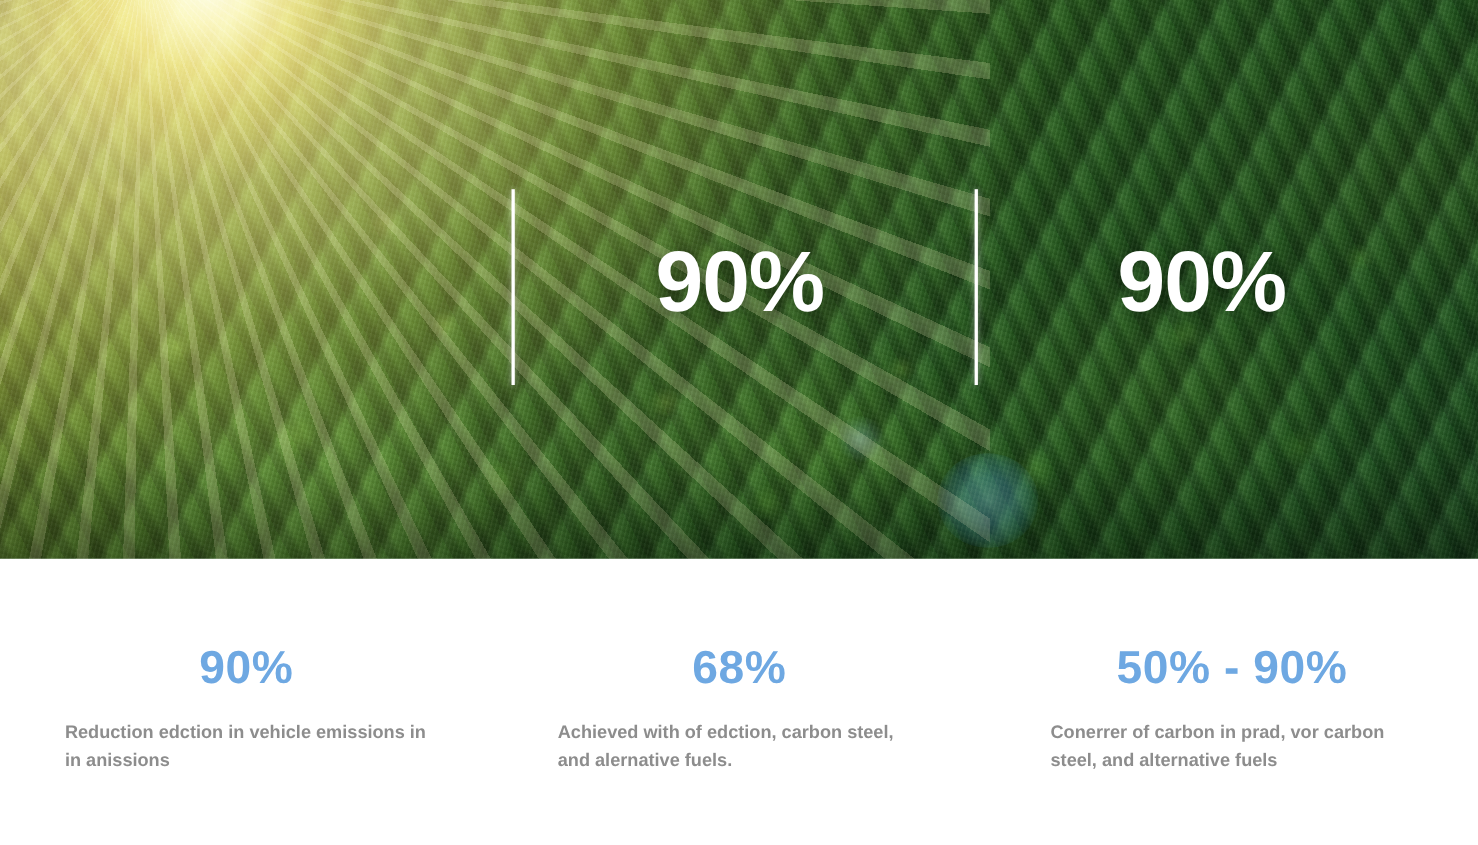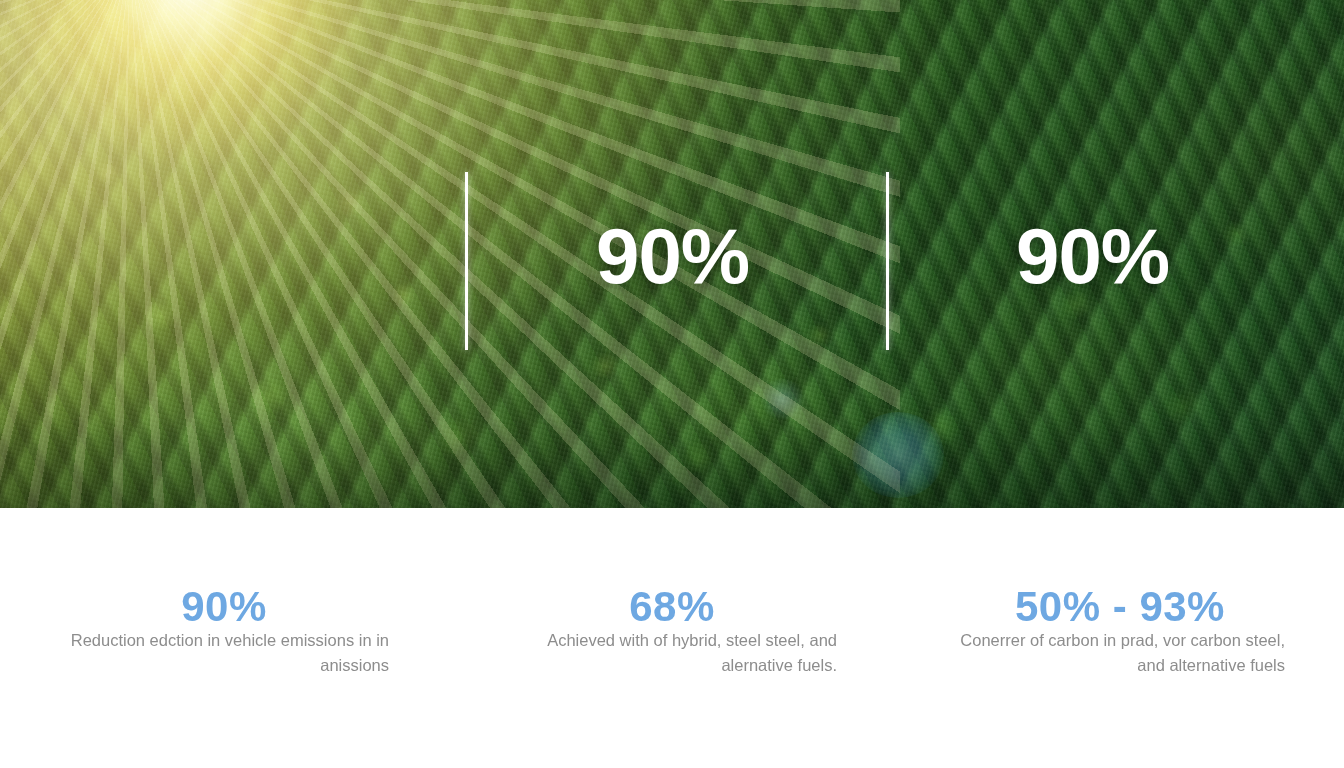--- a/index.html
+++ b/index.html
@@ -223,26 +223,27 @@
   }
   .stat-value {
     font-size:42px;
     font-weight:bold;
     color:#6ea8e2;
     line-height:1;
     letter-spacing:0.5px;
     white-space:nowrap;
   }
   .stat-desc {
+    margin-top:26px;
     font-size:16.5px;
     line-height:1.5;
     color:#8d8d8d;
-    text-align:right;
+    text-align:left;
     max-width:330px;
-    font-weight:normal;
+    font-weight:bold;
   }
 </style>
 </head>
 <body>
 
 <div class="page">
 
   <section class="hero">
     <div class="hero-forest"></div>
     <div class="hero-canopy"></div>
@@ -264,23 +265,23 @@
 
   <section class="stats">
 
     <div class="stat-col">
       <div class="stat-value">90%</div>
       <div class="stat-desc">Reduction edction in vehicle emissions in in anissions</div>
     </div>
 
     <div class="stat-col">
       <div class="stat-value">68%</div>
-      <div class="stat-desc">Achieved with of hybrid, steel steel, and alernative fuels.</div>
+      <div class="stat-desc">Achieved with of edction, carbon steel, and alernative fuels.</div>
     </div>
 
     <div class="stat-col">
-      <div class="stat-value">50% - 93%</div>
+      <div class="stat-value">50% - 90%</div>
       <div class="stat-desc">Conerrer of carbon in prad, vor carbon steel, and alternative fuels</div>
     </div>
 
   </section>
 
 </div>
 
 </body></html>

